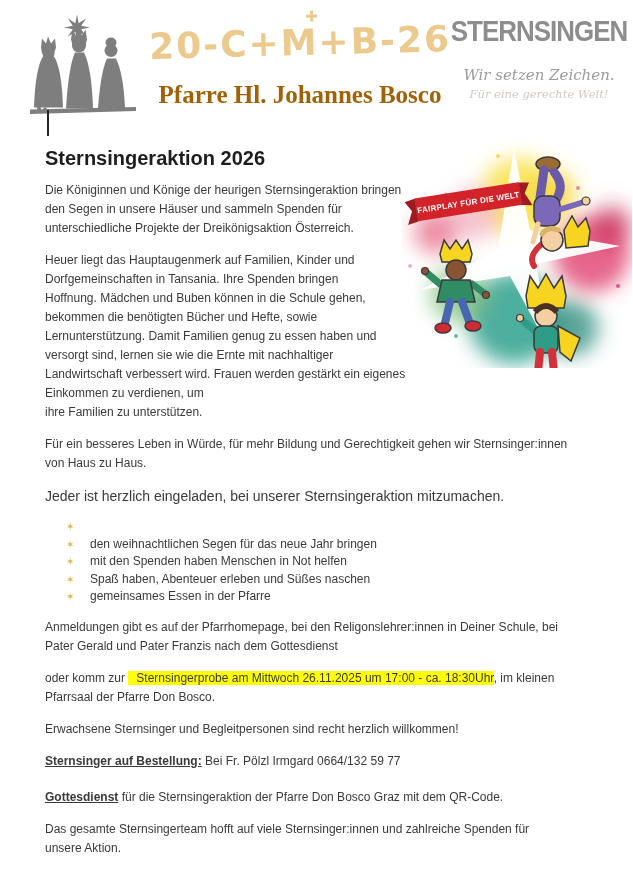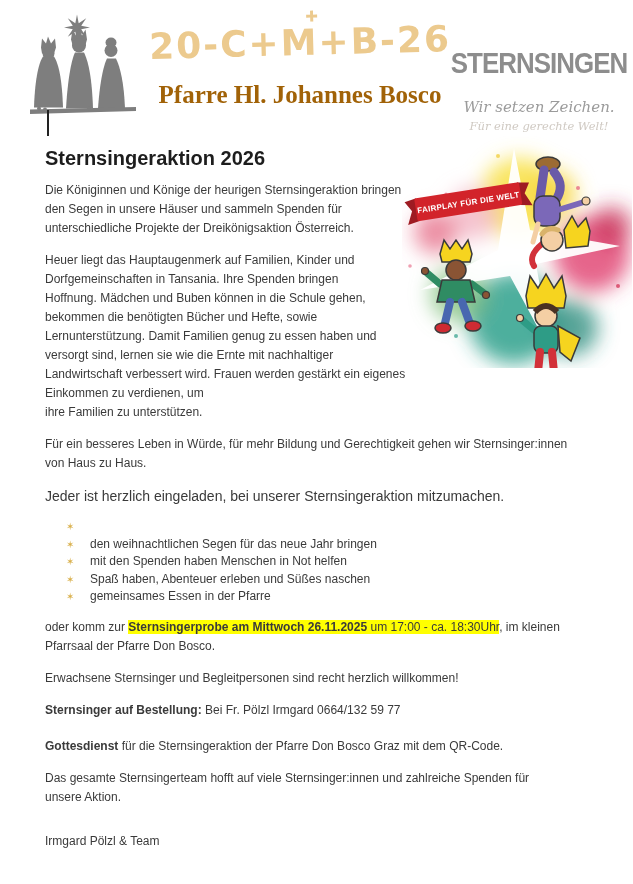--- a/index.html
+++ b/index.html
@@ -23,21 +23,21 @@
   }
   .blessing-cross {
     position:absolute; top:-14px; left:calc(50% + 6px);
     font-size:15px; color:#ecca8e; font-weight:bold;
   }
   .parish {
     font-family:Liberation Serif, serif;
     font-size:25px; font-weight:bold; color:#a16207;
     margin-top:18px; white-space:nowrap;
   }
-  .logo-block { position:absolute; right:2px; top:48px; width:184px; text-align:center; }
+  .logo-block { position:absolute; right:2px; top:16px; width:184px; text-align:center; }
   .logo-name {
     display:inline-block;
     font-size:27px; font-weight:800; color:#8d8d8d;
     letter-spacing:-1px; transform:scale(0.96,1.12);
     white-space:nowrap;
   }
   .logo-slogan1 {
     font-family:"DejaVu Serif", serif; font-style:italic;
     color:#9b9b9b; font-size:15px; margin-top:19px; white-space:nowrap;
   }
@@ -54,22 +54,22 @@
   
   .content { position:relative; z-index:1; padding:0 43px 0 45px; }
   .float-spacer { float:right; width:170px; height:224px; }
   h1 { font-size:20px; font-weight:700; color:#1d1d1d; margin:9px 0 11px; }
   p { font-size:12px; line-height:19px; margin:0 0 13px; white-space:pre-line; }
   .invite { font-size:14px; line-height:20px; margin:4px 0 12px; white-space:normal; }
   ul.bullets { list-style:none; margin:0 0 12px 0; }
   ul.bullets li { display:flex; align-items:baseline; font-size:12px; line-height:17.5px; }
   .bullet-icon { flex:0 0 24px; margin-left:21px; color:#d9b04c; font-size:10px; }
   .hl { background:#ffff00; }
-  .b  { font-weight:bold; }
-  .bu { font-weight:bold; }
+  .b  { font-weight:normal;padding-left:8px; }
+  .bu { font-weight:bold; text-decoration:underline; }
   .online-p { margin-top:17px; }
   .signature { margin-top:25px; }
 </style>
 </head>
 <body>
 
 <div class="header">
 
   <div class="kings-wrap">
     <svg width="110" height="108" viewBox="0 0 110 105">
@@ -228,20 +228,22 @@
     <li>
       <span class="bullet-icon">✶</span>
       <span>Spaß haben, Abenteuer erleben und Süßes naschen</span>
     </li>
     <li>
       <span class="bullet-icon">✶</span>
       <span>gemeinsames Essen in der Pfarre</span>
     </li>
   </ul>
 
+  <p>Anmeldungen gibt es auf der Pfarrhomepage, bei den Religonslehrer:innen in Deiner Schule, bei
+Pater Gerald und Pater Franzis nach dem Gottesdienst</p>
 
   <p><span>oder komm zur </span><span class="hl b">Sternsingerprobe am Mittwoch 26.11.2025</span><span class="hl"> um 17:00 - ca. 18:30Uhr</span><span>, im kleinen
 Pfarrsaal der Pfarre Don Bosco.</span></p>
 
   <p>Erwachsene Sternsinger und Begleitpersonen sind recht herzlich willkommen!</p>
 
   <p><span class="bu">Sternsinger auf Bestellung:</span><span> Bei Fr. Pölzl Irmgard 0664/132 59 77</span></p>
 
   <p class="online-p"><span class="bu">Gottesdienst</span><span> für die Sternsingeraktion der Pfarre Don Bosco Graz mit dem QR-Code.</span></p>
 

